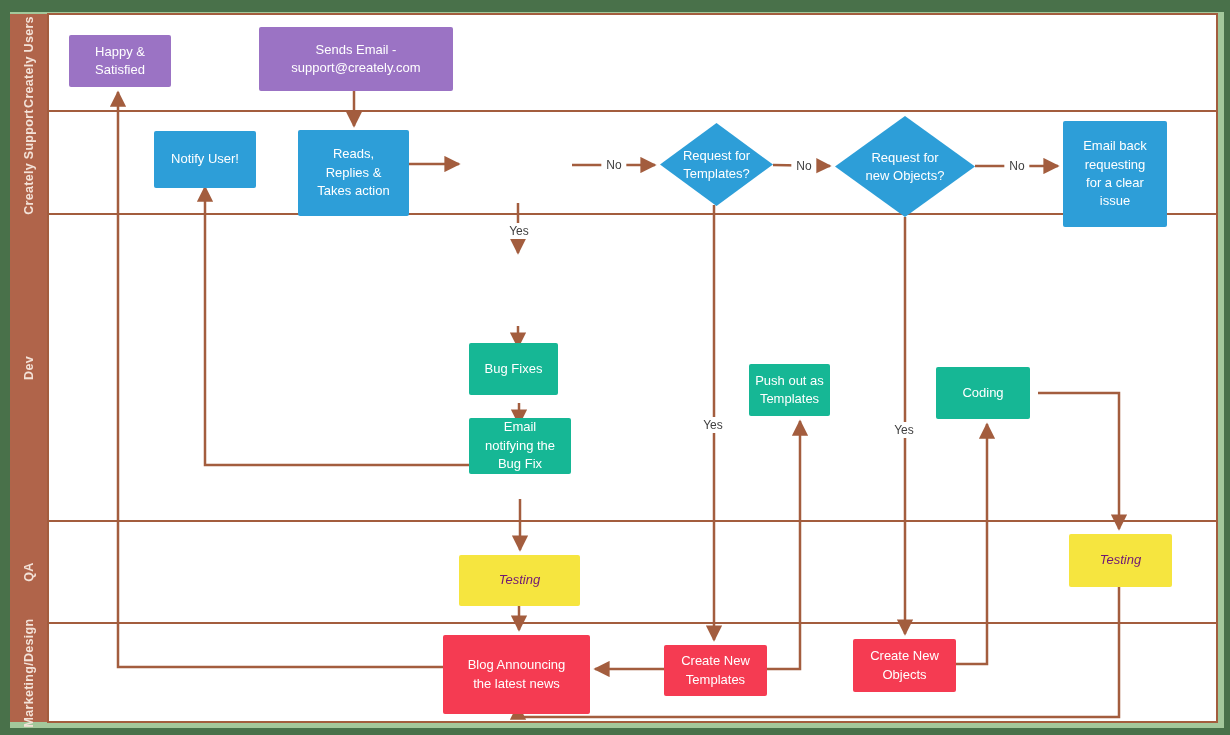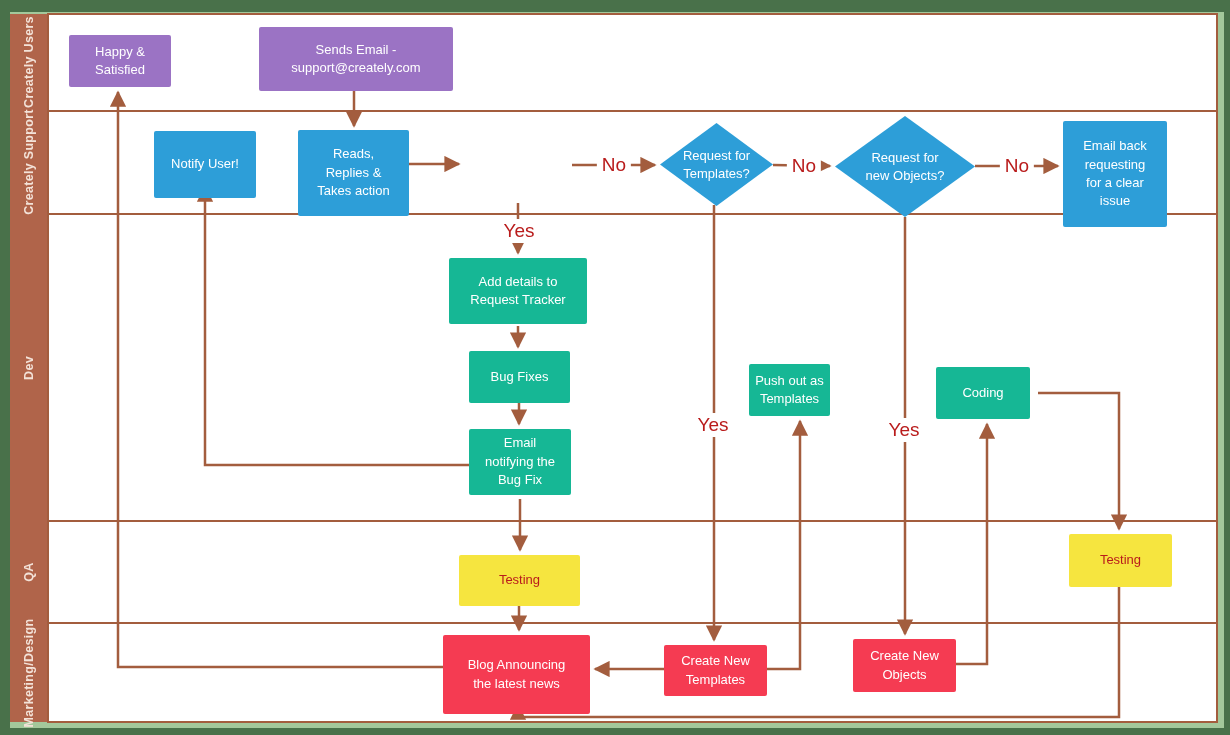--- a/index.html
+++ b/index.html
@@ -22,26 +22,26 @@
   }
   svg.wires{position:absolute;left:0;top:0;width:1230px;height:735px;}
   .node{
     position:absolute;display:flex;align-items:center;justify-content:center;
     text-align:center;white-space:pre-line;
     color:#fff;font-size:13px;line-height:1.42;border-radius:2px;
   }
   .purple{background:#9b73c4;}
   .blue{background:#2d9ed8;}
   .green{background:#16b795;}
-  .yellow{background:#f6e53f;color:#b91c1c;}
+  .yellow{background:#f6e53f;color:#701a75;font-style:italic;}
   .red{background:#f53b52;}
   .diamond{clip-path:polygon(50% 0,100% 50%,50% 100%,0 50%);border-radius:0;line-height:1.35;}
   .wire-label{
     position:absolute;transform:translate(-50%,-50%);
-    background:#ffffff;color:#b91c1c;font-size:19px;padding:1px 5px;
+    background:#ffffff;color:#404040;font-size:12px;padding:1px 5px;
     white-space:nowrap;
   }
 </style>
 </head>
 <body>
 
 <div id="app">
   <div class="mat"></div>
   <div class="canvas"></div>
   <div class="sidebar"></div>
@@ -86,37 +86,35 @@
       <path d="M664 669 L595 669" marker-end="url(#arr)"></path>
       <path d="M443 667 L118 667 L118 92" marker-end="url(#arr)"></path>
     </g>
   </svg>
 
   <div class="node purple" style="left:69px;top:35px;width:102px;height:52px">Happy &amp;
 Satisfied</div>
   <div class="node purple" style="left:259px;top:27px;width:194px;height:64px">Sends Email -
 support@creately.com</div>
 
-  <div class="node blue" style="left:154px;top:131px;width:102px;height:67px">Notify User!</div>
+  <div class="node blue" style="left:154px;top:131px;width:102px;height:57px">Notify User!</div>
   <div class="node blue" style="left:298px;top:130px;width:111px;height:86px">Reads,
 Replies &amp;
 Takes action</div>
   <div class="node blue diamond" style="left:660px;top:123px;width:113px;height:83px">Request for
 Templates?</div>
   <div class="node blue diamond" style="left:835px;top:116px;width:140px;height:101px">Request for
 new Objects?</div>
   <div class="node blue" style="left:1063px;top:121px;width:104px;height:106px">Email back
 requesting
 for a clear
 issue</div>
 
-  <div class="node green" style="left:449px;top:258px;width:138px;height:66px">Add details to
-Request Tracker</div>
-  <div class="node green" style="left:469px;top:351px;width:101px;height:52px">Bug Fixes</div>
-  <div class="node green" style="left:469px;top:429px;width:102px;height:66px">Email
+  <div class="node green" style="left:469px;top:343px;width:89px;height:52px">Bug Fixes</div>
+  <div class="node green" style="left:469px;top:418px;width:102px;height:56px">Email
 notifying the
 Bug Fix</div>
   <div class="node green" style="left:749px;top:364px;width:81px;height:52px">Push out as
 Templates</div>
   <div class="node green" style="left:936px;top:367px;width:94px;height:52px">Coding</div>
 
   <div class="node yellow" style="left:459px;top:555px;width:121px;height:51px">Testing</div>
   <div class="node yellow" style="left:1069px;top:534px;width:103px;height:53px">Testing</div>
 
   <div class="node red" style="left:443px;top:635px;width:147px;height:79px">Blog Announcing

